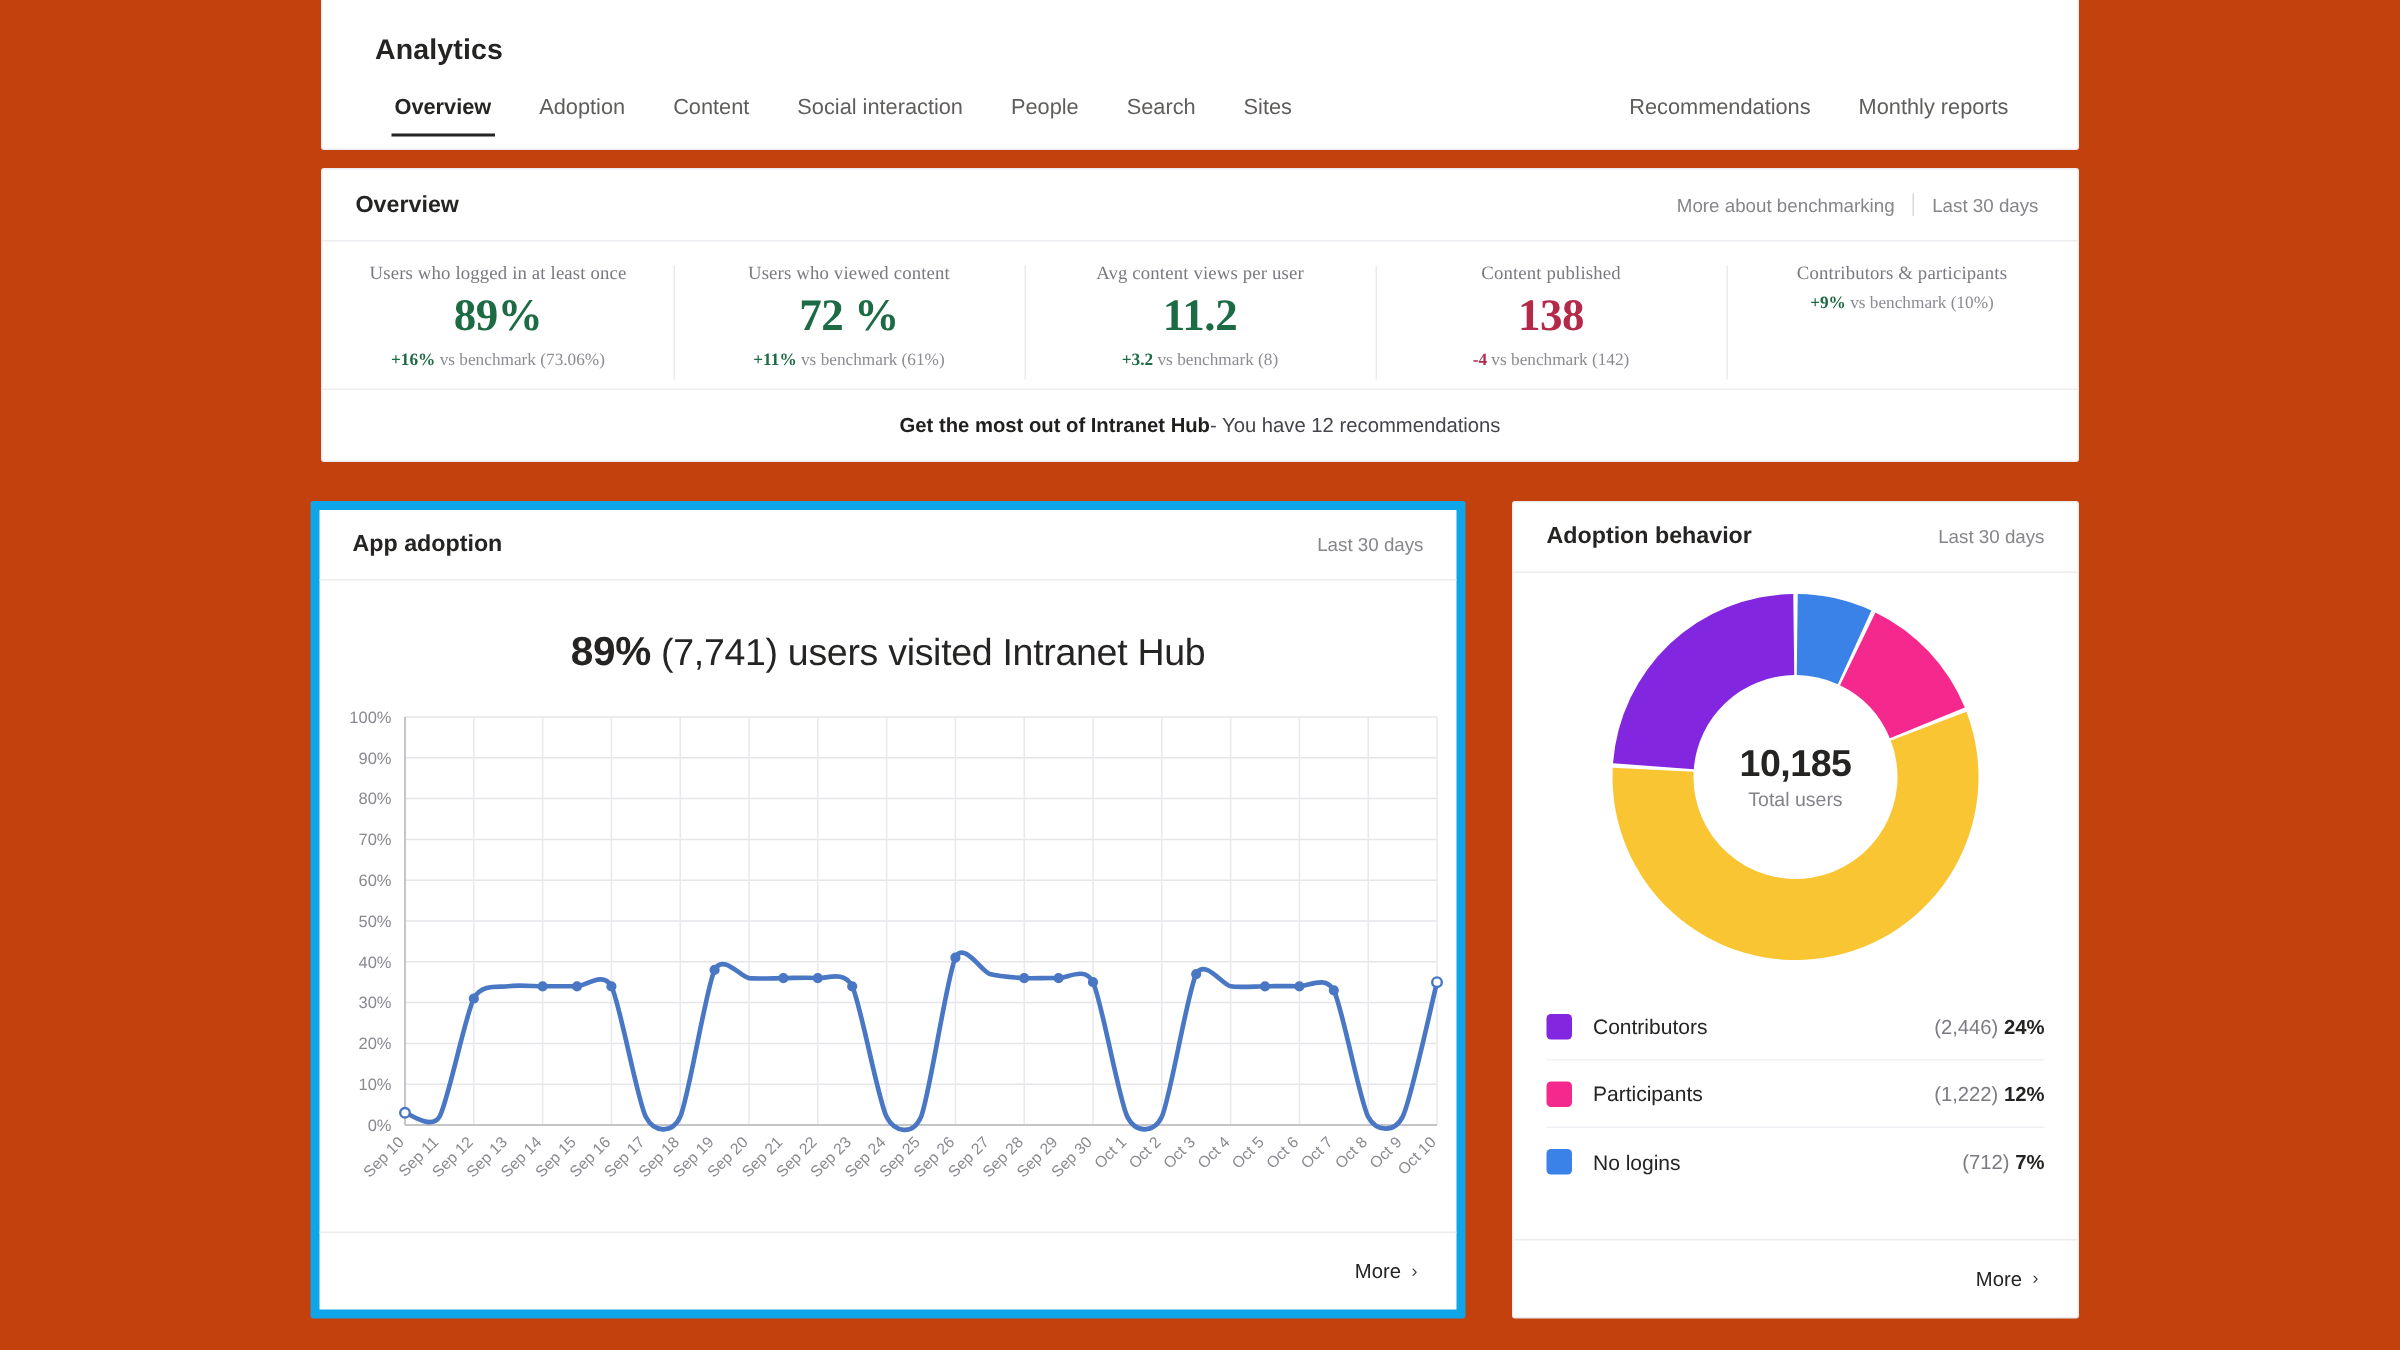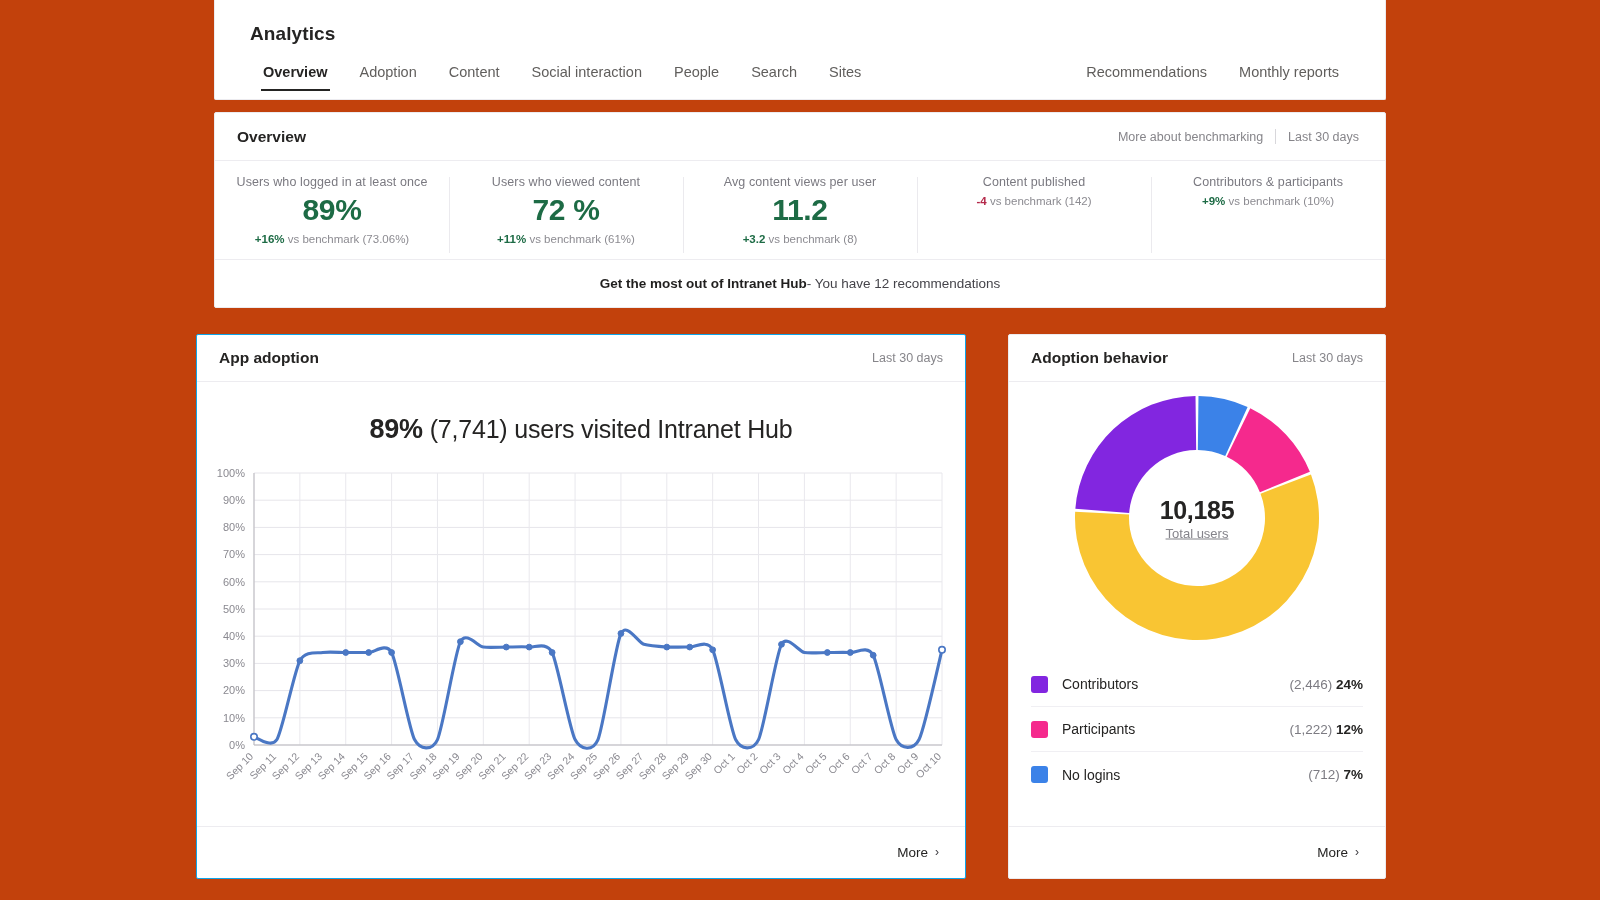--- a/index.html
+++ b/index.html
@@ -106,20 +106,21 @@
   .kpis {
     display: flex;
     height: 96px;
     padding-top: 14px;
   }
   .kpi {
     flex: 1;
     position: relative;
     text-align: center;
     padding: 0 6px;
+    font-family: Liberation Serif, serif;
   }
   .kpi + .kpi::before {
     content: "";
     position: absolute;
     left: 0; top: 2px;
     width: 1px; height: 76px;
     background: #ebeaee;
   }
   .kpi-label {
     font-size: 12.5px;
@@ -153,24 +154,24 @@
     font-size: 13.5px;
     color: #454349;
     cursor: pointer;
   }
   .recommend-bar b { font-weight: 700; color: #201f1e; }
   .recommend-bar .rest { color: #45444a; }
 
   
   .adoption-card {
     position: absolute;
-    left: 196px; top: 334px;
+    left: 207px; top: 334px;
     width: 770px; height: 545px;
     background: #ffffff;
-    border: 1px solid #0ea5e9;
+    border: 6px solid #0ea5e9;
     border-radius: 2px;
   }
   .card-head {
     position: relative;
     height: 47px;
     border-bottom: 1px solid #edecf0;
     display: flex;
     align-items: center;
     padding: 0 22px;
   }
@@ -246,21 +247,20 @@
   .donut-total {
     font-size: 25px;
     font-weight: 700;
     color: #252423;
     letter-spacing: -.3px;
   }
   .donut-sub {
     font-size: 13px;
     color: #84838a;
     margin-top: 1px;
-    text-decoration: underline;
   }
   .legend {
     margin-top: 14px;
     padding: 0 22px;
   }
   .legend-row {
     display: flex;
     align-items: center;
     height: 45px;
     border-bottom: 1px solid #f0eff3;
@@ -326,20 +326,21 @@
           <div class="kpi-value">72 %</div>
           <div class="kpi-bench"><span class="kpi-delta">+11%</span> vs benchmark (61%)</div>
         </div>
         <div class="kpi">
           <div class="kpi-label">Avg content views per user</div>
           <div class="kpi-value">11.2</div>
           <div class="kpi-bench"><span class="kpi-delta">+3.2</span> vs benchmark (8)</div>
         </div>
         <div class="kpi">
           <div class="kpi-label">Content published</div>
+          <div class="kpi-value negative">138</div>
           <div class="kpi-bench"><span class="kpi-delta negative">-4</span> vs benchmark (142)</div>
         </div>
         <div class="kpi">
           <div class="kpi-label">Contributors &amp; participants</div>
           <div class="kpi-bench"><span class="kpi-delta">+9%</span> vs benchmark (10%)</div>
         </div>
       </div>
     <div class="recommend-bar">
       <b>Get the most out of Intranet Hub</b>
         <span class="rest"> - You have 12 recommendations</span>

